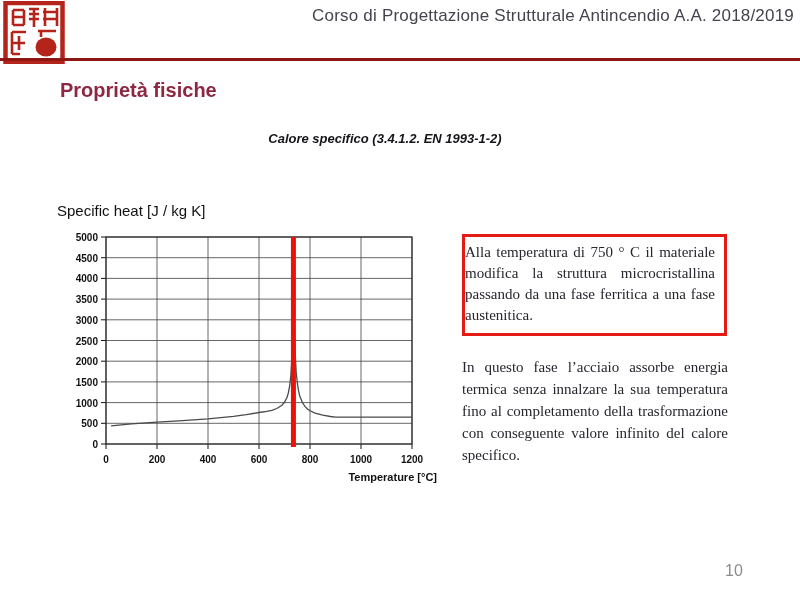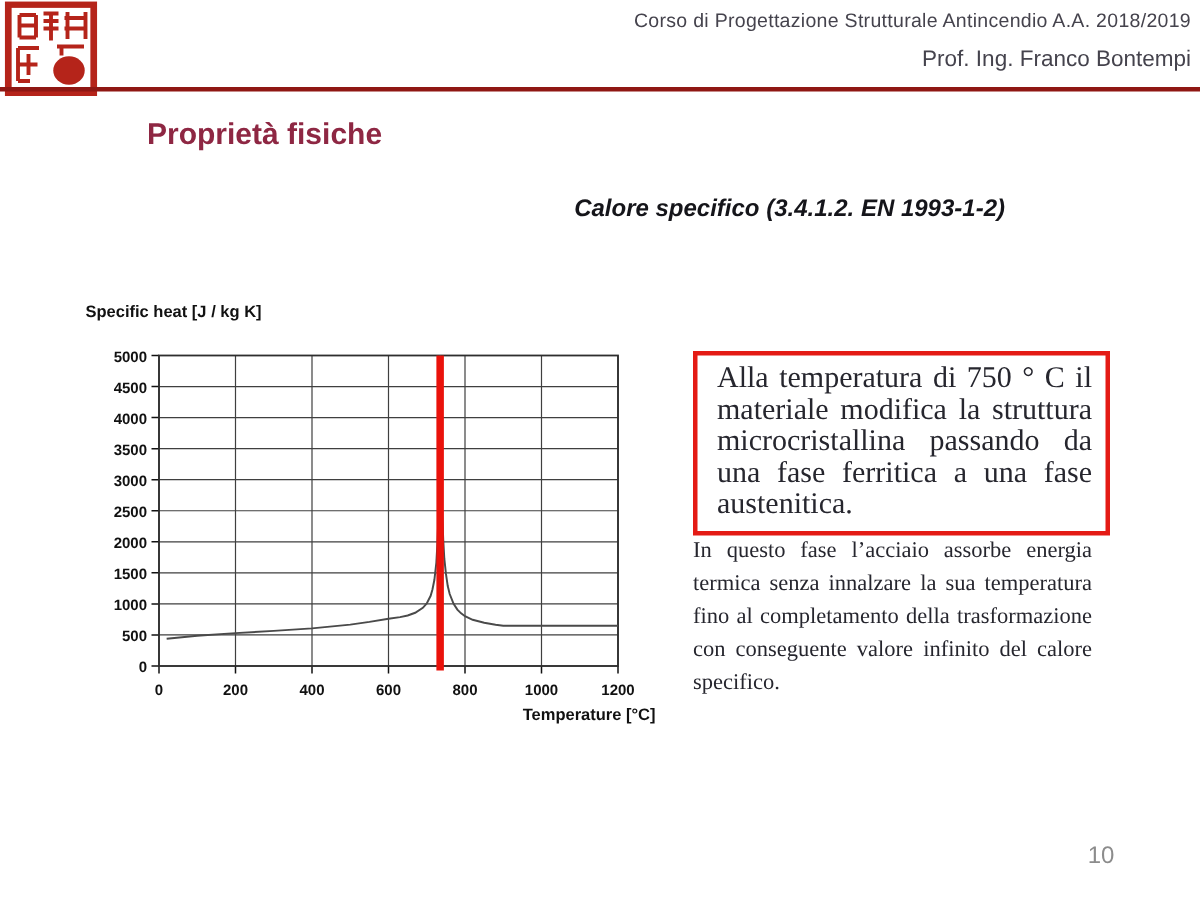--- a/index.html
+++ b/index.html
@@ -1,47 +1,47 @@
 <!DOCTYPE html>
 <html><head>
 <meta charset="utf-8">
 <style>
   html,body{margin:0;padding:0;background:#fff;}
   .slide{position:relative;width:800px;height:600px;background:#ffffff;overflow:hidden;
          font-family:"Liberation Sans",sans-serif;}
 
   
   .hdr-title{position:absolute;top:6px;right:6px;width:600px;text-align:right;
-             font-size:13px;font-weight:500;color:#45434d;letter-spacing:.2px;}
+             font-size:17px;font-weight:500;color:#45434d;letter-spacing:.2px;}
   .hdr-prof{position:absolute;top:31px;right:6px;width:400px;text-align:right;
             font-size:15px;color:#45434d;}
   .hdr-rule{position:absolute;top:58px;left:0;width:800px;height:3px;background:#8f1713;}
   .seal{position:absolute;top:1px;left:3px;}
 
   
   .section-title{position:absolute;top:79px;left:60px;font-size:20px;font-weight:bold;
-                 color:#8e2743;margin-left:38px;}
-  .chart-title{position:absolute;top:131px;left:100px;width:570px;text-align:right;
-               font-size:16px;font-weight:bold;font-style:italic;color:#15151a;}
+                 color:#8e2743;}
+  .chart-title{position:absolute;top:131px;left:100px;width:570px;text-align:center;
+               font-size:13px;font-weight:bold;font-style:italic;color:#15151a;}
 
   
   .chart-area{position:absolute;top:200px;left:57px;width:380px;height:292px;}
-  .ylabel{position:absolute;top:2px;left:0;font-size:11px;font-weight:bold;color:#111;}
+  .ylabel{position:absolute;top:2px;left:0;font-size:15px;font-weight:normal;color:#111;}
   .chart-svg{position:absolute;top:0;left:0;}
   .xlabel{position:absolute;top:271px;left:0;width:380px;text-align:right;
           font-size:11px;font-weight:bold;color:#111;}
   .grid{stroke:#3f3f3f;stroke-width:0.8;}
   .tick{stroke:#111;stroke-width:1;}
   .frame{fill:none;stroke:#2e2e2e;stroke-width:1.2;}
   .xt{font:bold 10px "Liberation Sans",sans-serif;text-anchor:middle;fill:#111;}
   .yt{font:bold 10px "Liberation Sans",sans-serif;text-anchor:end;fill:#111;}
 
   
   .note-box{position:absolute;top:234px;left:462px;width:250px;border:3px solid #e41b15;
-            padding:5px 9px 7px 13px;font-family:"Liberation Serif",serif;font-size:20px;
+            padding:5px 9px 7px 0;font-family:"Liberation Serif",serif;font-size:15px;
             line-height:21px;text-align:justify;color:#26262e;}
   .note-plain{position:absolute;top:356px;left:462px;width:266px;
               font-family:"Liberation Serif",serif;font-size:15px;line-height:22px;
               text-align:justify;color:#26262e;}
 
   .page-number{position:absolute;top:562px;left:722px;width:24px;text-align:center;
                font-size:16px;color:#8c8c8c;}
 </style>
 </head>
 <body>
@@ -54,21 +54,20 @@
       <path d="M10 9 v15 M10 9 h11 M21 9 v15 M10 16 h11 M10 24 h11"></path>
       <path d="M26 8 h10 M26 13 h10 M26 18 h10 M31 8 v18"></path>
       <path d="M42 7 v18 M40 11 h14 M40 18 h14 M54 7 v18"></path>
       <path d="M9 31 h14 M9 31 v22 M16 35 v14 M9 42 h13 M9 53 h8"></path>
       <path d="M35 30 h18 M38 30 v6"></path>
     </g>
     <ellipse cx="43" cy="46" rx="10.5" ry="9.5" fill="#b5241a"></ellipse>
   </svg>
 
   <div class="hdr-title">Corso di Progettazione Strutturale Antincendio A.A. 2018/2019</div>
-  <div class="hdr-prof">Prof. Ing. Franco Bontempi</div>
   <div class="hdr-rule"></div>
 
   <div class="section-title">Proprietà fisiche</div>
   <div class="chart-title">Calore specifico (3.4.1.2. EN 1993-1-2)</div>
 
   <div class="chart-area">
     <div class="ylabel">Specific heat [J / kg K]</div>
     <svg class="chart-svg" width="380" height="270" viewBox="0 0 380 270">
         <line class="grid" x1="49.0" y1="37" x2="49.0" y2="244"></line>
         <line class="tick" x1="49.0" y1="244" x2="49.0" y2="249"></line>

